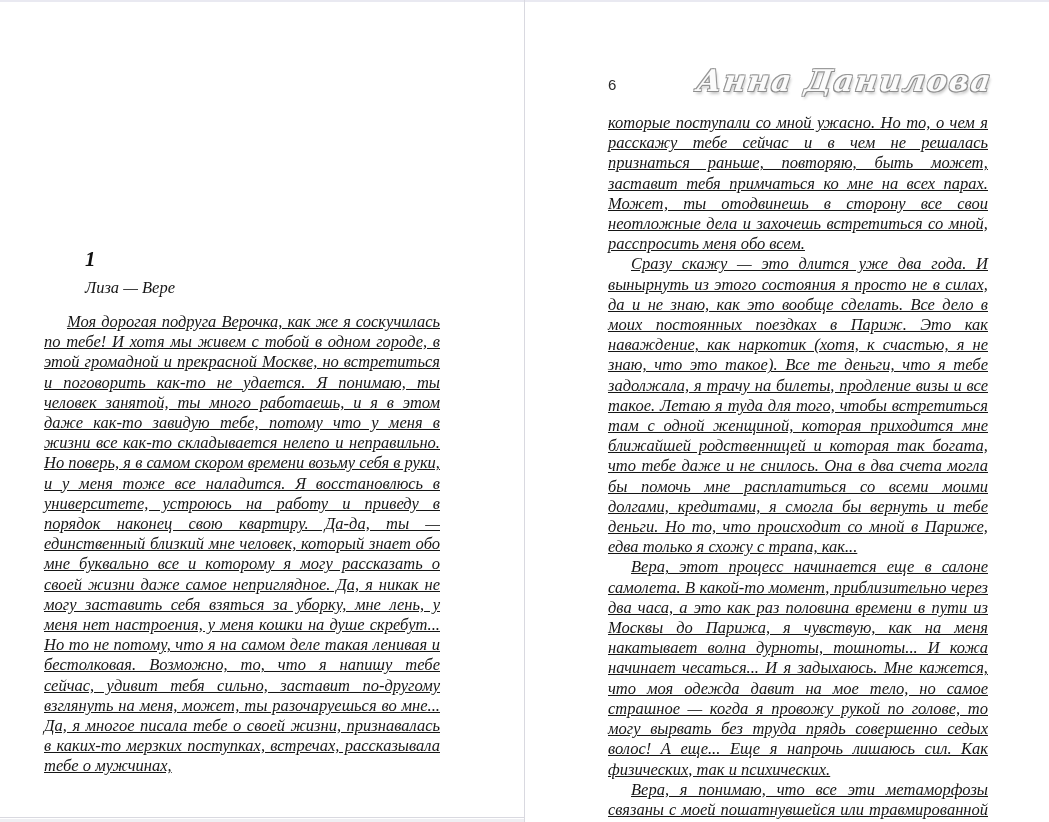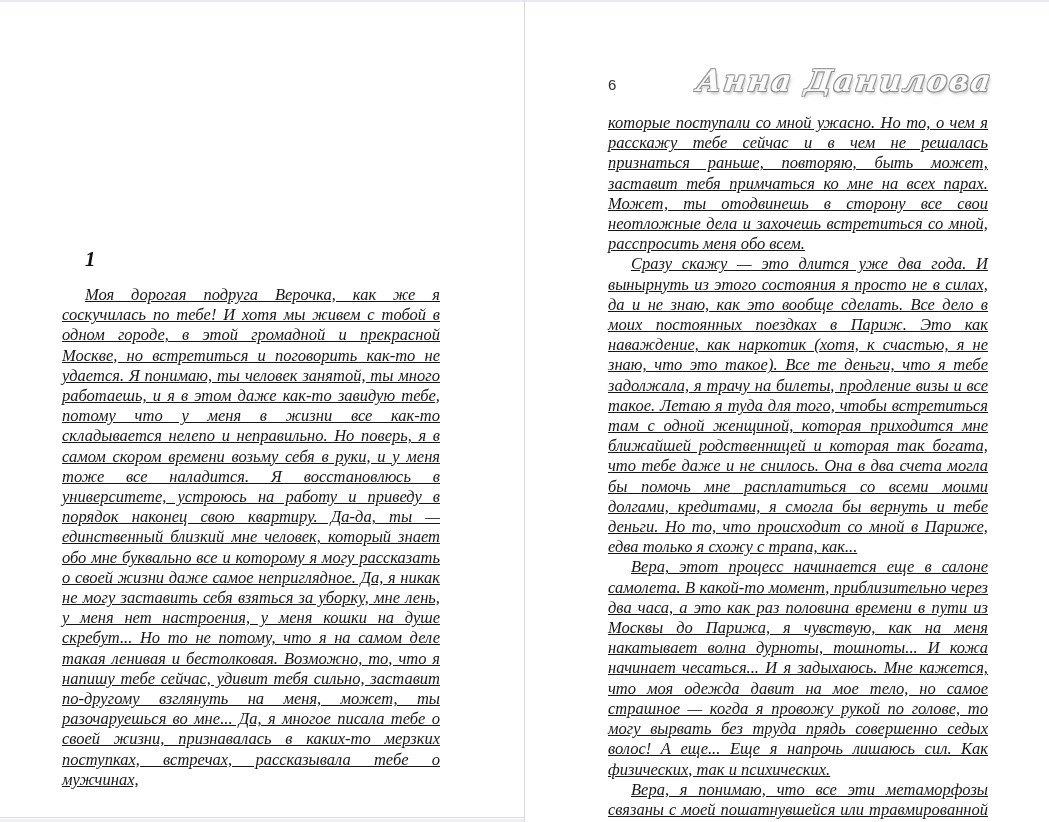--- a/index.html
+++ b/index.html
@@ -41,21 +41,21 @@
     font-style: italic;
     font-size: 16.5px; line-height: 20px;
     color: #161616;
   }
   .page-body {
     font-style: italic;
     font-size: 16.5px; line-height: 20.2px;
     text-align: justify;
     color: #161616;
   }
-  .page-left .page-body { margin: 14px 84px 0 62px; }
+  .page-left .page-body { margin: 14px 84px 0 44px; }
   .page-right .page-body { margin: 13px 61px 0 83px; }
   .page-body p { margin: 0; text-decoration: underline; }
   .page-body p.indent { text-indent: 23px; }
 
   .page-header {
     margin: 55px 59px 0 83px;
     height: 45px;
     display: flex;
     justify-content: space-between;
     align-items: flex-end;
@@ -86,20 +86,21 @@
     margin-bottom: 2px;
   }
 </style>
 </head>
 <body>
 
 <div class="top-line"></div>
 
 <div class="page page-left">
   <div class="chapter-number">1</div>
+  <div class="chapter-subtitle">Лиза — Вере</div>
   <div class="page-body">
       <p class="indent">Моя дорогая подруга Верочка, как же я соскучилась по тебе! И хотя мы живем с тобой в одном городе, в этой громадной и прекрасной Москве, но встретиться и поговорить как-то не удается. Я понимаю, ты человек занятой, ты много работаешь, и я в этом даже как-то завидую тебе, потому что у меня в жизни все как-то складывается нелепо и неправильно. Но поверь, я в самом скором времени возьму себя в руки, и у меня тоже все наладится. Я восстановлюсь в университете, устроюсь на работу и приведу в порядок наконец свою квартиру. Да-да, ты — единственный близкий мне человек, который знает обо мне буквально все и которому я могу рассказать о своей жизни даже самое неприглядное. Да, я никак не могу заставить себя взяться за уборку, мне лень, у меня нет настроения, у меня кошки на душе скребут... Но то не потому, что я на самом деле такая ленивая и бестолковая. Возможно, то, что я напишу тебе сейчас, удивит тебя сильно, заставит по-другому взглянуть на меня, может, ты разочаруешься во мне... Да, я многое писала тебе о своей жизни, признавалась в каких-то мерзких поступках, встречах, рассказывала тебе о мужчинах,</p>
     </div>
 </div>
 
 <div class="left-bottom-strip"></div>
 
 <div class="gutter"></div>
 
 <div class="page page-right">

